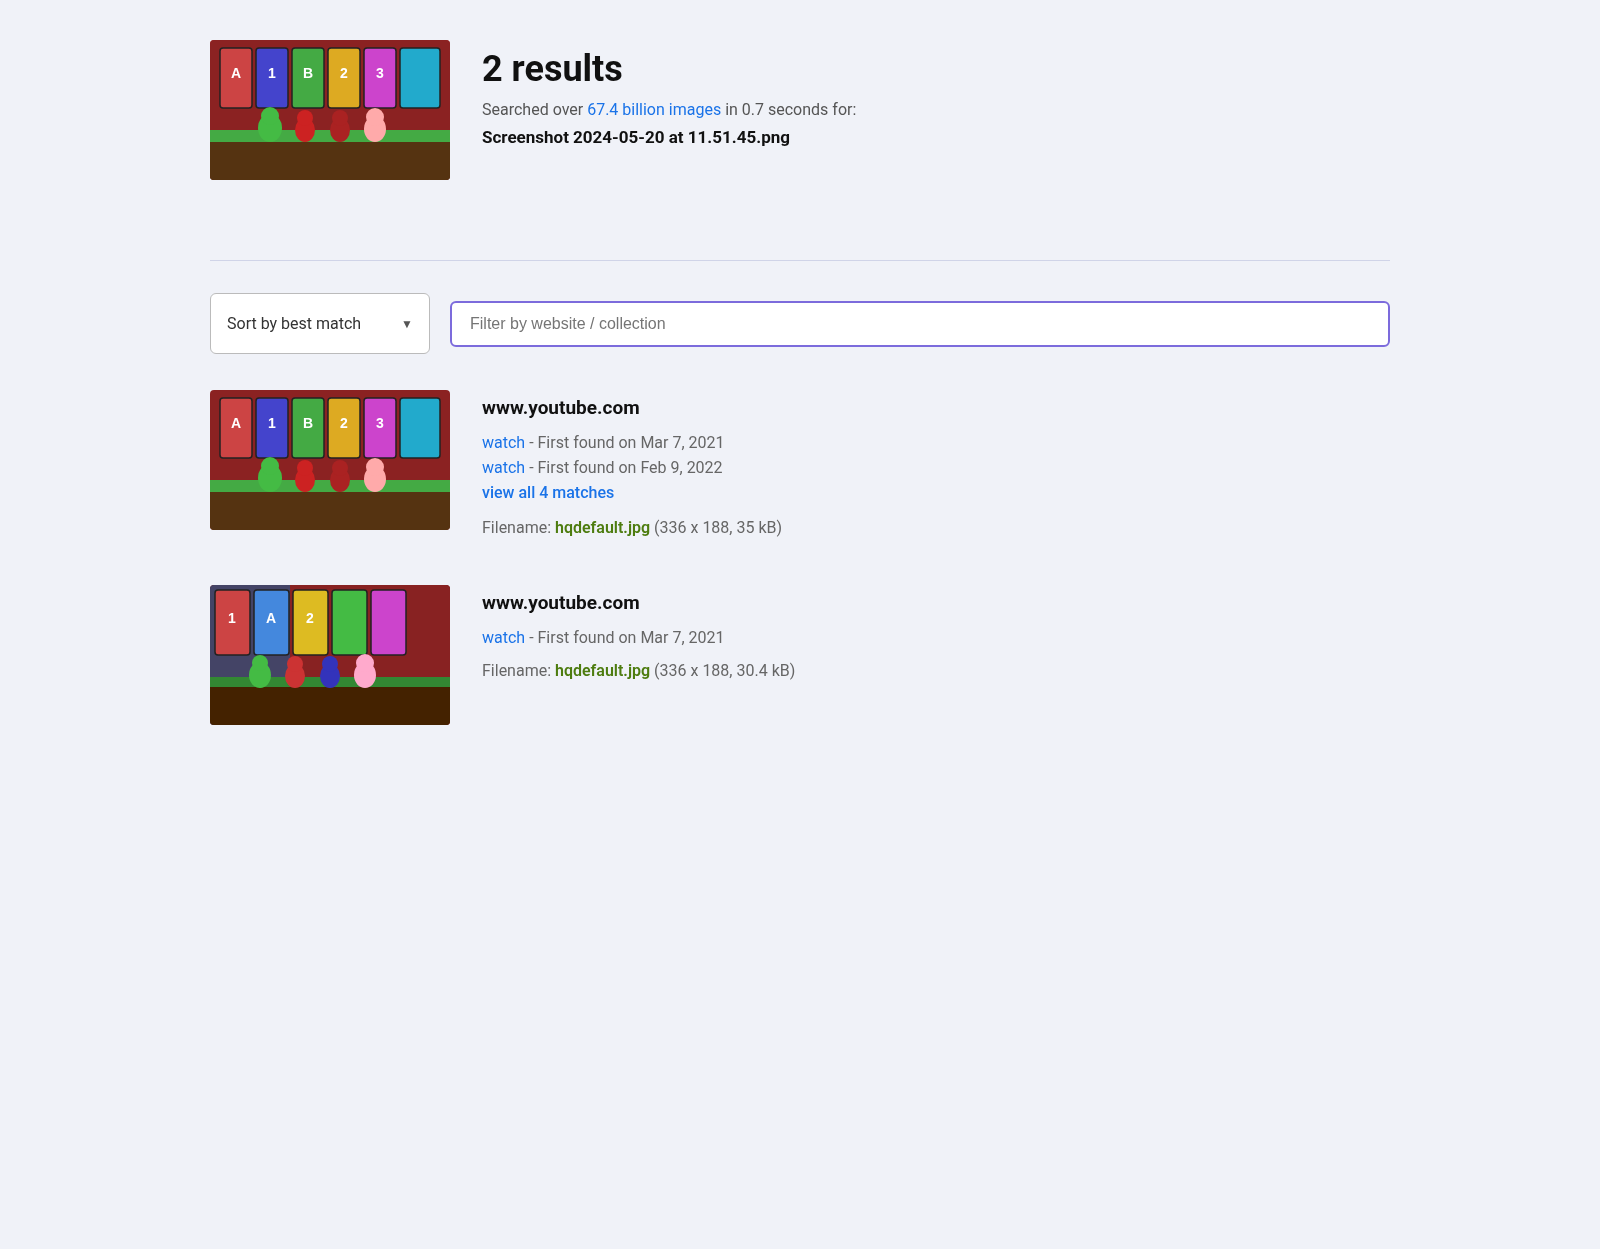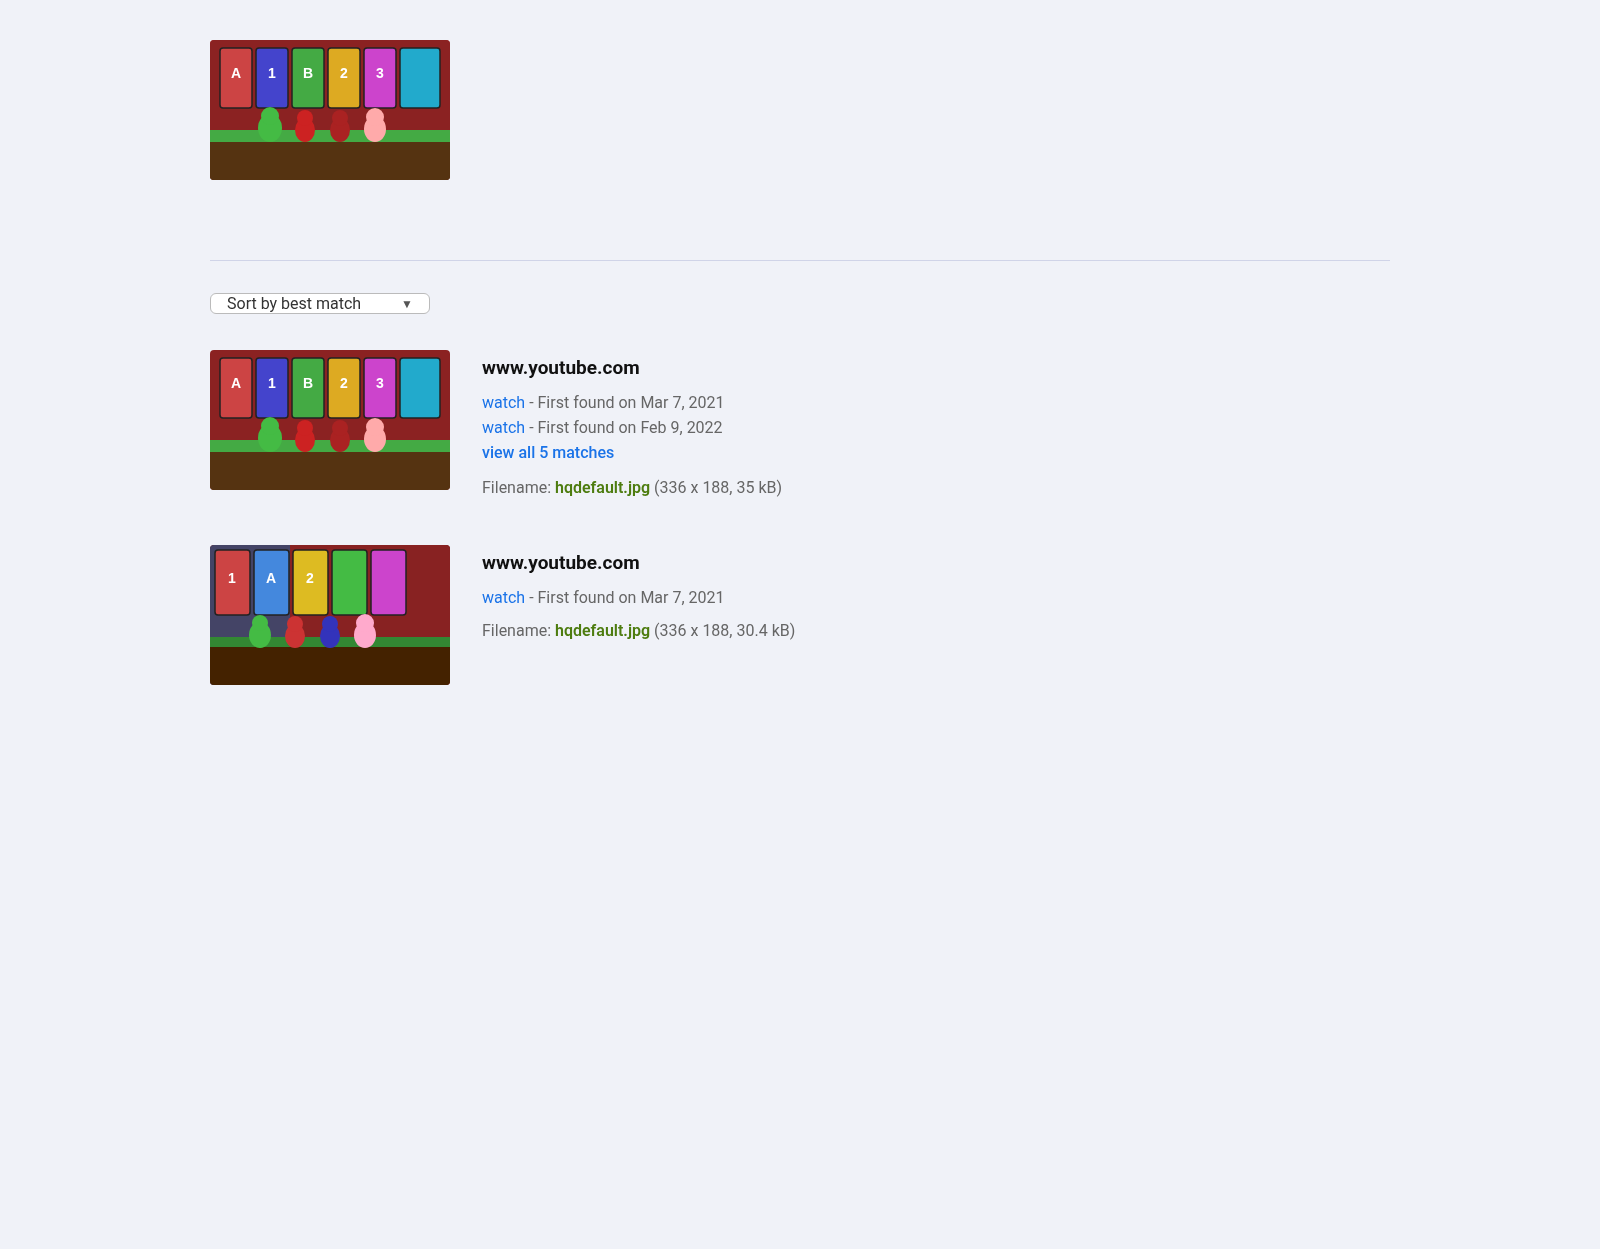--- a/index.html
+++ b/index.html
@@ -86,21 +86,21 @@
       gap: 20px;
       margin-bottom: 36px;
     }
 
     .sort-select {
       display: flex;
       align-items: center;
       border: 1px solid #bbb;
       border-radius: 6px;
       background: #fff;
-      padding: 0 16px;
+      padding: 20px 16px;
       cursor: pointer;
       font-size: 16px;
       color: #333;
       gap: 10px;
       min-width: 220px;
       white-space: nowrap;
     }
 
     .sort-select .chevron {
       margin-left: auto;
@@ -215,29 +215,37 @@
           <circle cx="95" cy="78" r="8" fill="#CC2222"></circle>
 
           <ellipse cx="130" cy="90" rx="10" ry="12" fill="#AA2222"></ellipse>
           <circle cx="130" cy="78" r="8" fill="#AA2222"></circle>
 
           <ellipse cx="165" cy="89" rx="11" ry="13" fill="#FFAAAA"></ellipse>
           <circle cx="165" cy="77" r="9" fill="#FFAAAA"></circle>
         </svg>
       </div>
     </div>
+    <div class="header-info">
+      <div class="results-count">2 results</div>
+      <div class="search-meta">
+        <span>Searched over </span><span class="highlight">67.4 billion images</span><span> in 0.7 seconds for:</span>
+      </div>
+      <div class="filename-label">Screenshot 2024-05-20 at 11.51.45.png</div>
+    </div>
   </div>
 
   <hr class="divider">
 
   <div class="filter-bar">
     <div class="sort-select">
       <span>Sort by best match</span>
       <span class="chevron">▼</span>
     </div>
+    <input class="filter-input" type="text" placeholder="Filter by website / collection" style="">
   </div>
 
   <div class="result-item">
     <div class="result-thumbnail">
       <svg width="240" height="140" viewBox="0 0 240 140" xmlns="http://www.w3.org/2000/svg">
         <rect width="240" height="140" fill="#8B2222"></rect>
         <rect x="10" y="8" width="32" height="60" rx="3" fill="#CC4444" stroke="#222" stroke-width="1.5"></rect>
         <text x="26" y="38" text-anchor="middle" font-size="14" font-weight="bold" fill="white" font-family="Arial">A</text>
         <rect x="46" y="8" width="32" height="60" rx="3" fill="#4444CC" stroke="#222" stroke-width="1.5"></rect>
         <text x="62" y="38" text-anchor="middle" font-size="14" font-weight="bold" fill="white" font-family="Arial">1</text>
@@ -261,21 +269,21 @@
       </svg>
     </div>
     <div class="result-details">
       <div class="result-domain">www.youtube.com</div>
       <div class="result-link-line">
         <a class="result-link" href="#">watch</a><span> - First found on Mar 7, 2021</span>
       </div>
       <div class="result-link-line">
         <a class="result-link" href="#">watch</a><span> - First found on Feb 9, 2022</span>
       </div>
-      <a class="view-all-link" href="#">view all 5 matches</a>
+      <a class="view-all-link" href="#">view all 4 matches</a>
       <div class="filename-line">
         <span>Filename: </span><a class="filename-link" href="#">hqdefault.jpg</a><span> (336 x 188, 35 kB)</span>
       </div>
     </div>
   </div>
 
   <div class="result-item">
     <div class="result-thumbnail">
       <svg width="240" height="140" viewBox="0 0 240 140" xmlns="http://www.w3.org/2000/svg">
 

